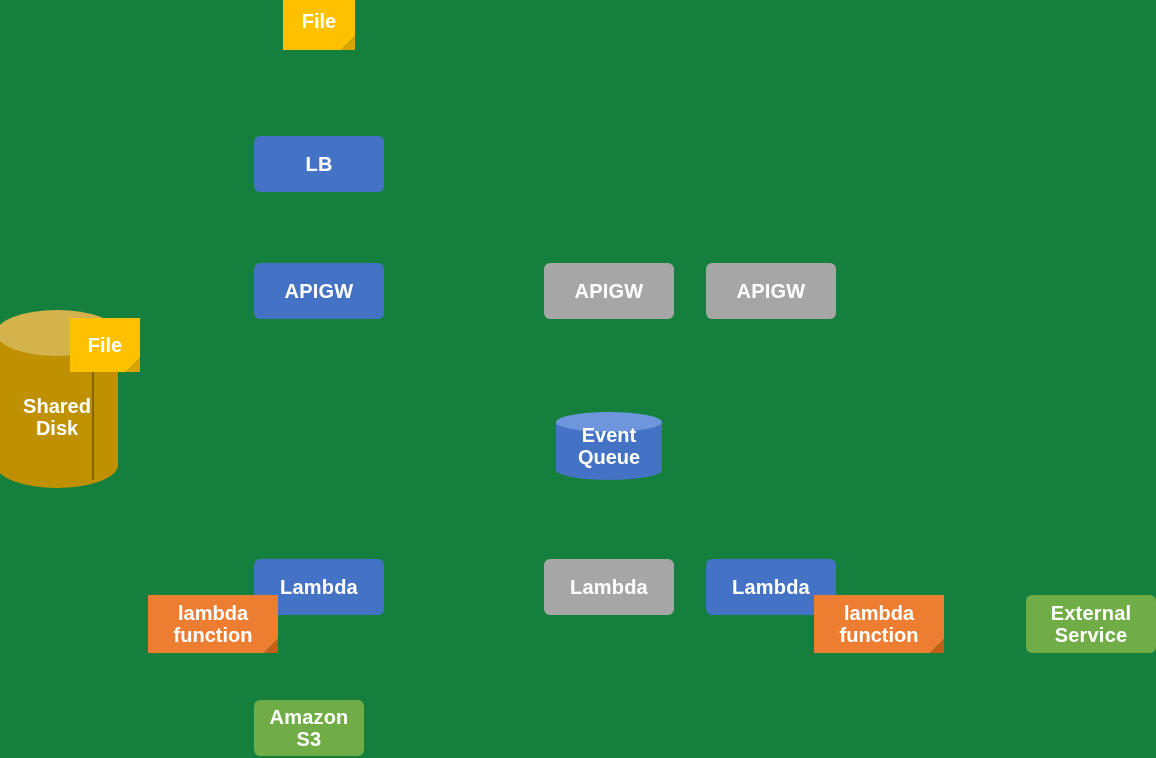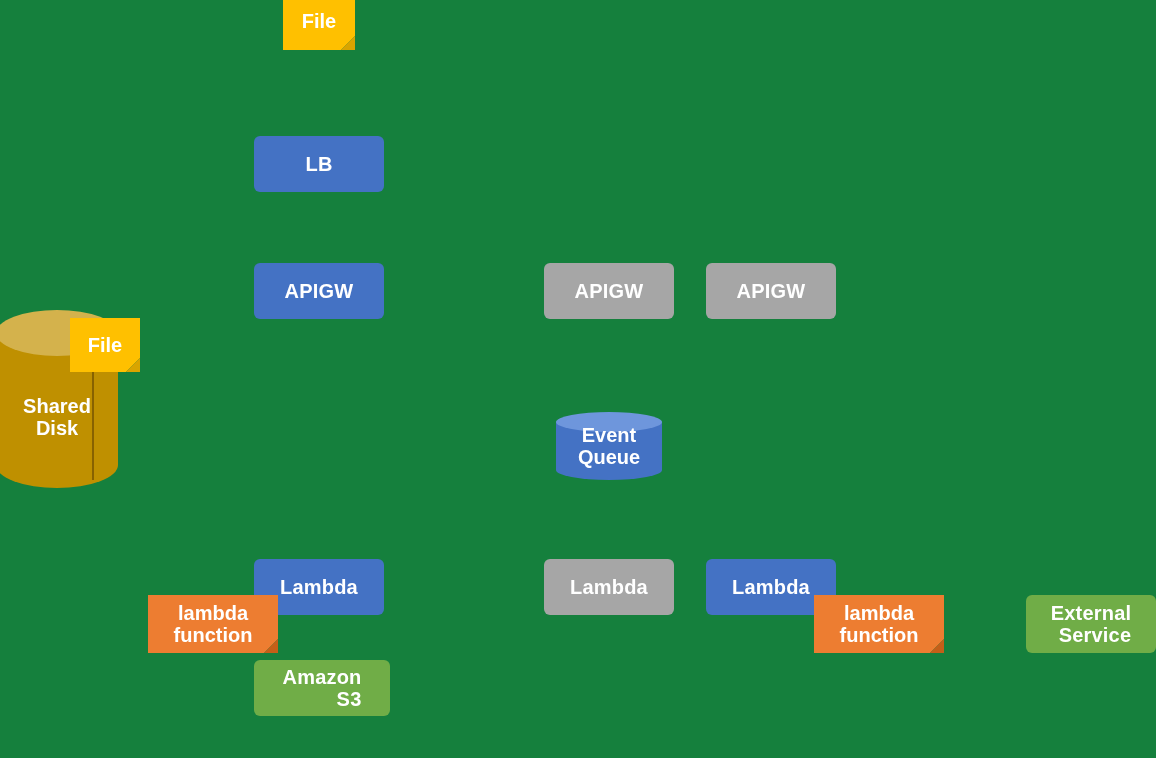--- a/index.html
+++ b/index.html
@@ -32,21 +32,21 @@
     white-space: pre-line;
     user-select: none;
   }
 
   
   .box {
     border-radius: 6px;
   }
   .box.blue  { background: #4472c4; }
   .box.gray  { background: #a6a6a6; }
-  .box.green { background: #70ad47; text-align: right; }
+  .box.green { background: #70ad47; }
 
   
   .filebox {
     position: absolute;
     box-sizing: border-box;
   }
   .filebox .sheet {
     position: absolute;
     inset: 0;
     background: var(--fill);
@@ -203,18 +203,18 @@
     <div class="fold"></div>
     <div class="flabel">lambda
 function</div>
   </div>
 
   <div class="node box green" style="left:1026px; top:595px; width:130px; height:58px;">
     <span>External
 Service</span>
   </div>
 
-  <div class="node box green" style="left:254px; top:660px; width:136px; height:56px;">
+  <div class="node box green" style="left:254px; top:700px; width:110px; height:56px;">
     <span>Amazon
 S3</span>
   </div>
 
 </div>
 
 </body></html>

